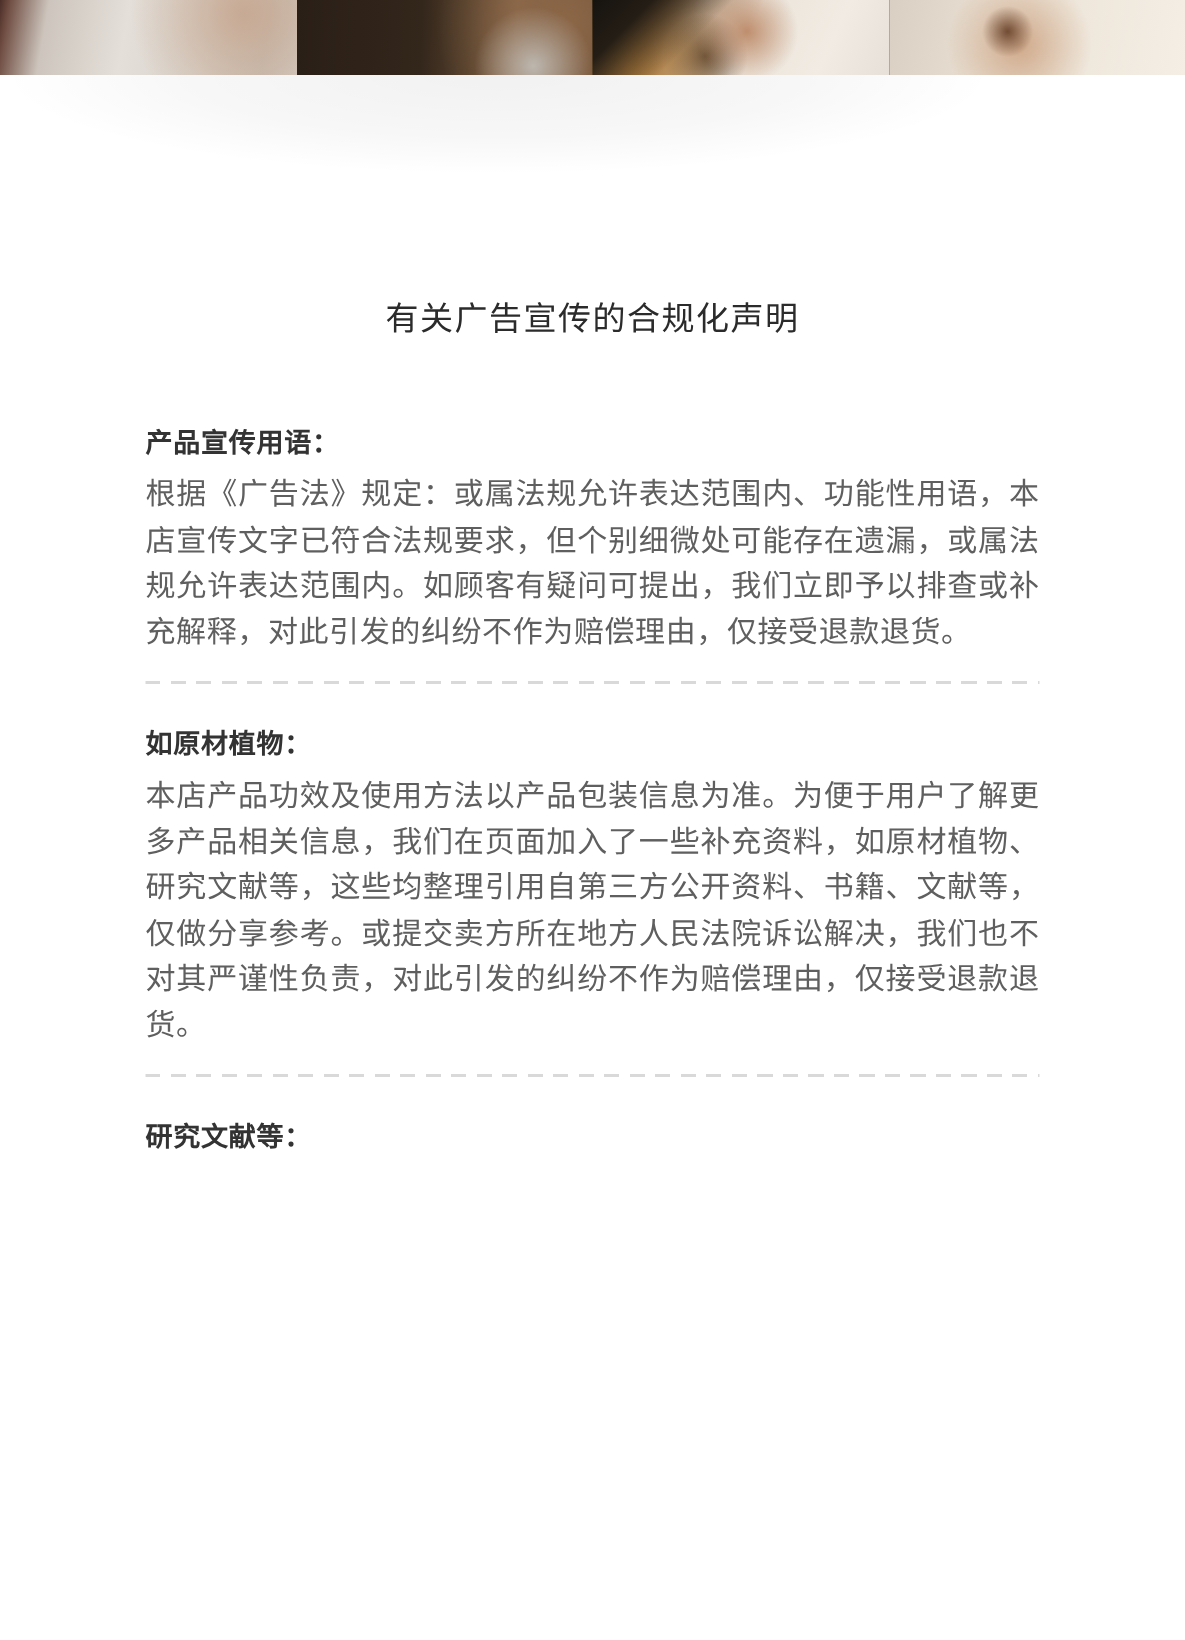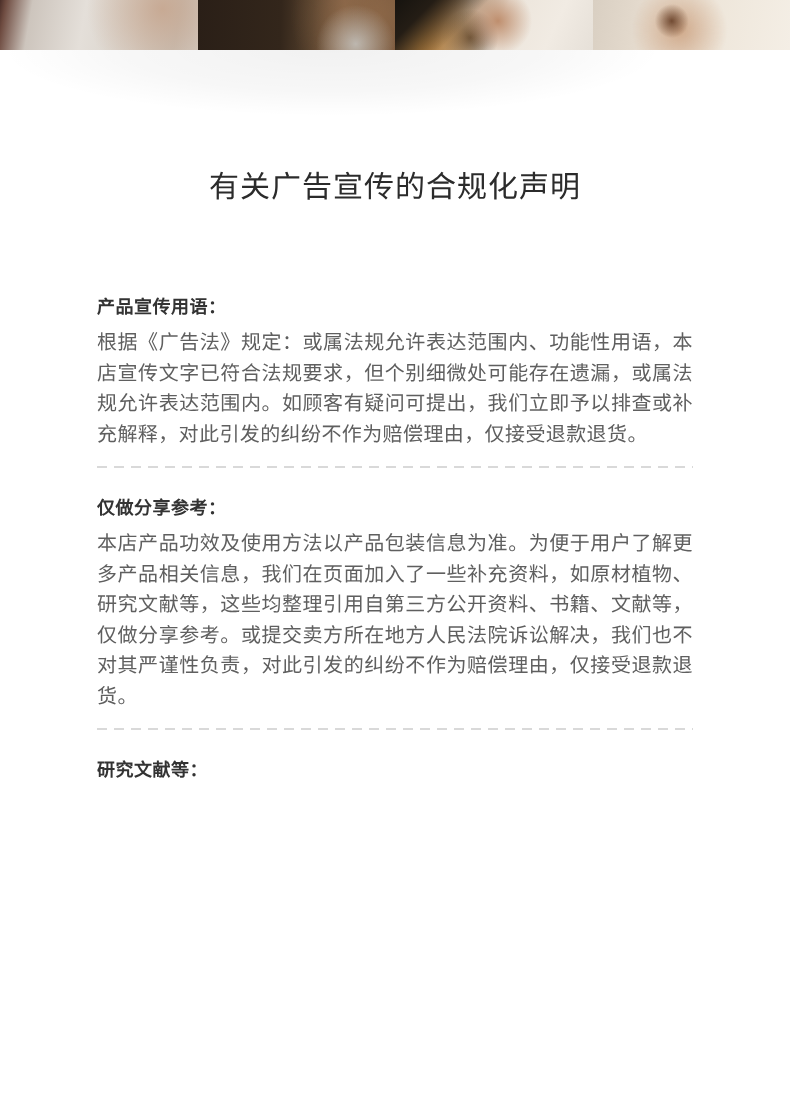--- a/index.html
+++ b/index.html
@@ -51,33 +51,33 @@
   }
 
   
   .banner-shadow {
     height: 90px;
     background: radial-gradient(ellipse 58% 92px at 42% 0%, rgba(0,0,0,0.055) 0%, rgba(0,0,0,0.03) 45%, rgba(0,0,0,0) 72%);
   }
 
   
   .main-title {
-    margin-top: 31px;
+    margin-top: 57px;
     text-align: center;
-    font-size: 30px;
+    font-size: 22px;
     line-height: 32px;
     font-weight: 400;
     letter-spacing: 1px;
     color: #2b2b2b;
   }
 
   
   .content {
     width: 596px;
-    margin: 92px auto 0;
+    margin: 54px auto 0;
   }
   .section-heading {
     font-size: 18px;
     line-height: 24px;
     font-weight: 700;
     color: #333333;
     margin-bottom: 8px;
     letter-spacing: .5px;
   }
   .section-body {
@@ -113,21 +113,21 @@
   <div class="content">
 
     <section>
       <h3 class="section-heading">产品宣传用语：</h3>
       <p class="section-body">根据《广告法》规定：或属法规允许表达范围内、功能性用语，本店宣传文字已符合法规要求，但个别细微处可能存在遗漏，或属法规允许表达范围内。如顾客有疑问可提出，我们立即予以排查或补充解释，对此引发的纠纷不作为赔偿理由，仅接受退款退货。</p>
     </section>
 
     <div class="dashed-divider"></div>
 
     <section>
-      <h3 class="section-heading">仅做分享参考：</h3>
+      <h3 class="section-heading">如原材植物：</h3>
       <p class="section-body">本店产品功效及使用方法以产品包装信息为准。为便于用户了解更多产品相关信息，我们在页面加入了一些补充资料，如原材植物、研究文献等，这些均整理引用自第三方公开资料、书籍、文献等，仅做分享参考。或提交卖方所在地方人民法院诉讼解决，我们也不对其严谨性负责，对此引发的纠纷不作为赔偿理由，仅接受退款退货。</p>
     </section>
 
     <div class="dashed-divider"></div>
 
     <section>
       <h3 class="section-heading">研究文献等：</h3>
     </section>
 
   </div>

